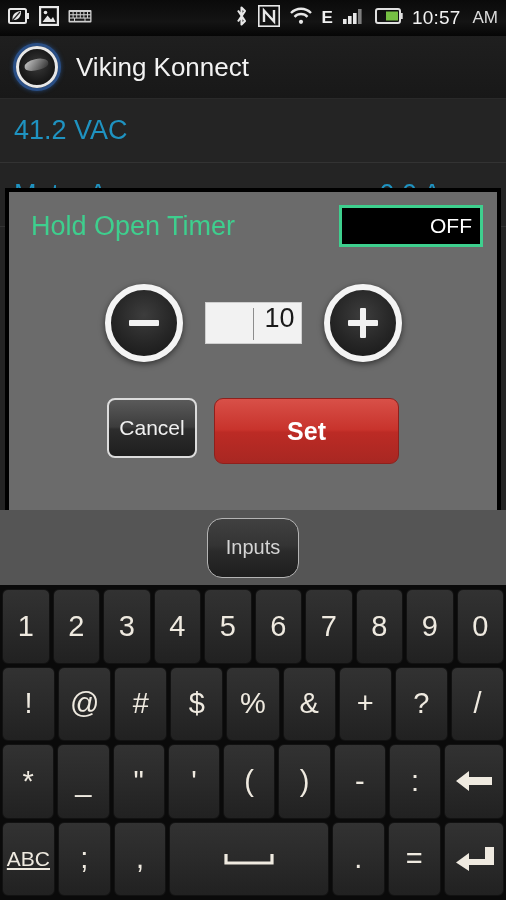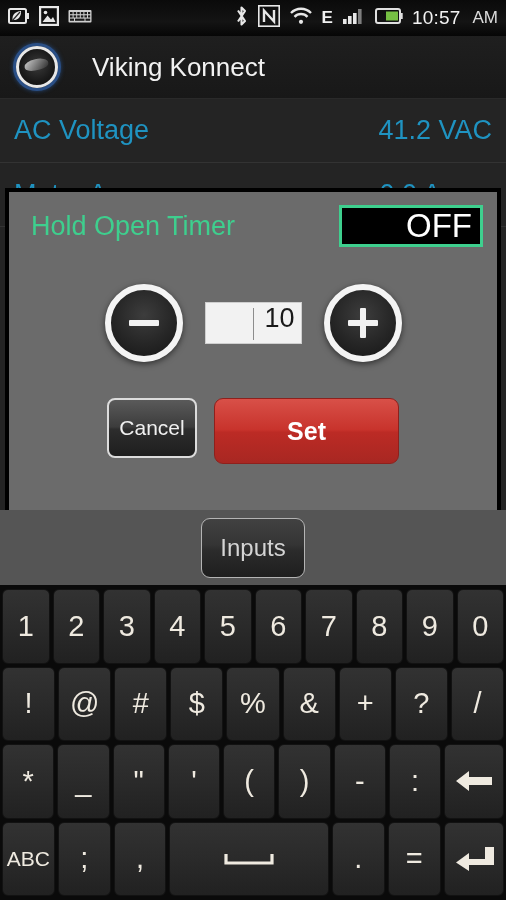--- a/index.html
+++ b/index.html
@@ -22,21 +22,20 @@
   .sb-ico { display: block; }
   .sb-clock { color: #f3f3f3; font-size: 19px; letter-spacing: .2px; }
   .sb-ampm { color: #dcdcdc; font-size: 17px; margin-left: 3px; }
 
   
   .titlebar {
     position: absolute; top: 36px; left: 0; width: 506px; height: 63px;
     background: linear-gradient(to bottom,#1f1f1f,#181818);
     display: flex; align-items: center; padding-left: 16px;
     border-bottom: 1px solid #2a2a2a;
-    gap: 16px;
   }
   .app-logo {
     width: 42px; height: 42px; border-radius: 50%;
     background: radial-gradient(circle at 50% 45%, #3a3a3a 0%, #1a1a1a 60%, #0b0b0b 100%);
     border: 3px solid #e8e8e8;
     box-shadow: 0 0 0 3px #2a4f86, 0 0 4px 3px rgba(40,85,150,.75);
     display: flex; align-items: center; justify-content: center;
     position: relative; overflow: hidden;
   }
   .app-logo .swoosh {
@@ -59,21 +58,21 @@
     position: absolute; left: 5px; top: 188px; width: 496px; height: 378px;
     background: #6b6b6b; border: 4px solid #000;
   }
   .dlg-head { display: flex; align-items: center; justify-content: space-between; padding: 13px 14px 0 22px; }
   .dlg-title { color: #3ecf8e; font-size: 27px; }
   .badge {
     background: #000; border: 3px solid #3ecf8e;
     width: 144px; height: 42px; display: flex; align-items: center; justify-content: flex-end;
     padding-right: 8px;
   }
-  .badge-text { color: #fff; font-size: 33px; }
+  .badge-text { color: #fff; font-size: 21px; }
 
   .stepper { display: flex; align-items: center; justify-content: center; gap: 22px; margin-top: 37px; }
   .circ-btn {
     width: 78px; height: 78px; border-radius: 50%;
     background: radial-gradient(circle at 50% 38%, #3d3d3d 0%, #262626 55%, #151515 100%);
     border: 6px solid #f4f4f4;
     box-shadow: 0 2px 6px rgba(0,0,0,.55);
     display: flex; align-items: center; justify-content: center;
   }
   .glyph-h { width: 30px; height: 6px; background: #f2f2f2; border-radius: 1px; }
@@ -105,40 +104,40 @@
     border: 1px solid #8e201c; color: #fff; font-size: 25px;
     display: flex; align-items: center; justify-content: center; font-weight: bold;
   }
 
   
   .tabbar {
     position: absolute; top: 510px; left: 0; width: 506px; height: 75px;
     background: #555; display: flex; align-items: center; justify-content: center; gap: 10px;
   }
   .tab {
-    height: 60px; border-radius: 9px;
+    height: 60px; border-radius: 15px;
     background: linear-gradient(to bottom,#414141 0%,#343434 45%,#2b2b2b 55%,#1e1e1e 100%);
-    border: 1px solid #b4b4b4; color: #d4d4d4; font-size: 24px;
+    border: 1px solid #b4b4b4; color: #d4d4d4; font-size: 20px;
     display: flex; align-items: center; justify-content: center; padding: 0 18px;
   }
 
   
   .keyboard {
     position: absolute; top: 585px; left: 0; width: 506px; height: 315px;
     background: #0a0a0a; padding: 4px 2px; display: flex; flex-direction: column; gap: 3px;
   }
   .krow { display: flex; flex: 1; gap: 3px; }
   .key {
     flex: 1; border-radius: 6px;
     background: linear-gradient(to bottom,#323232 0%,#2a2a2a 50%,#212121 100%);
     color: #efeae0; font-size: 29px;
     display: flex; align-items: center; justify-content: center;
     border: 1px solid #121212;
   }
-  .key.small { font-size: 21px; }
+  .key.small { font-size: 21px; text-decoration: underline; }
   .key.space { flex: 3.1; }
   .key.wide { flex: 1.15; }
   .key svg { display: block; }
 </style>
 </head>
 <body>
 
 <div id="screen">
 
   <div class="statusbar">
@@ -223,21 +222,20 @@
 
   <div class="titlebar">
     <div class="app-logo">
       <div class="swoosh"></div>
     </div>
     <div class="app-title">Viking Konnect</div>
   </div>
 
   <div class="content">
     <div class="row">
-      <span class="row-label">AC Voltage</span>
       <span class="row-value">41.2 VAC</span>
     </div>
     <div class="row">
       <span class="row-label">Motor Amperage</span>
       <span class="row-value">0.0 Amps</span>
     </div>
   </div>
 
   <div class="dialog">
     <div class="dlg-head">

